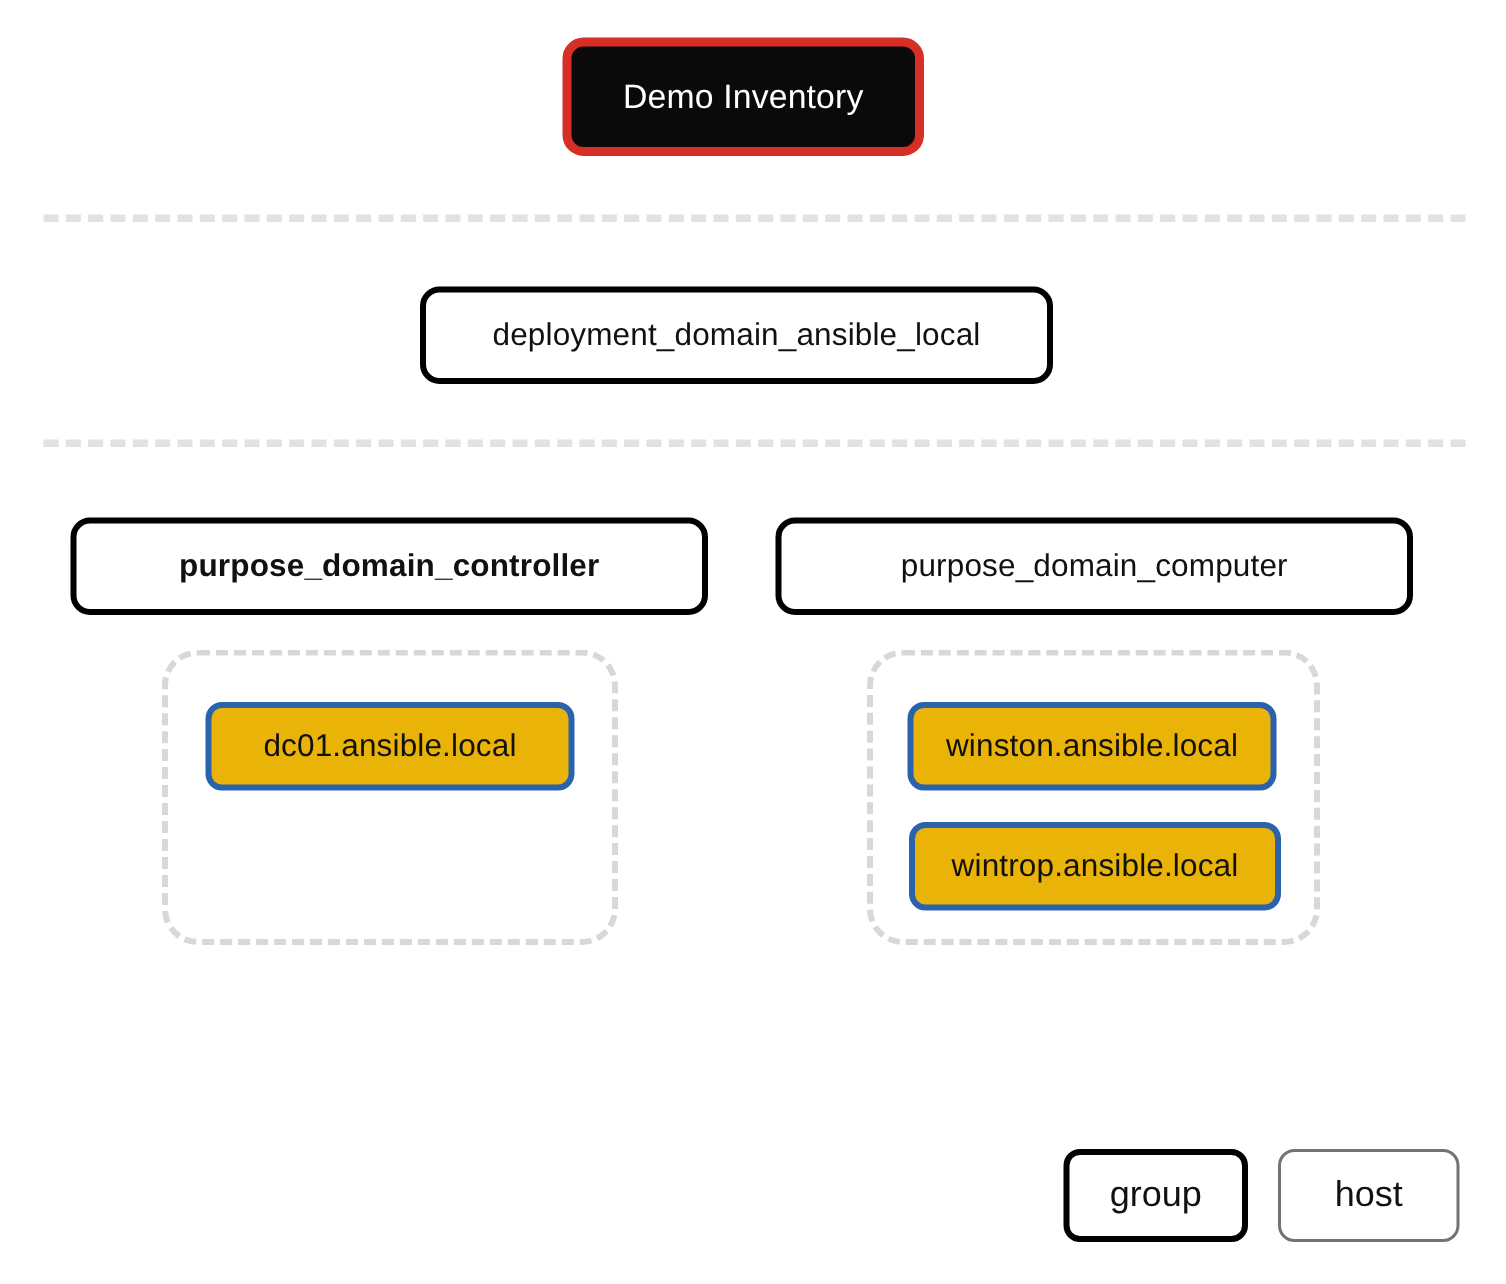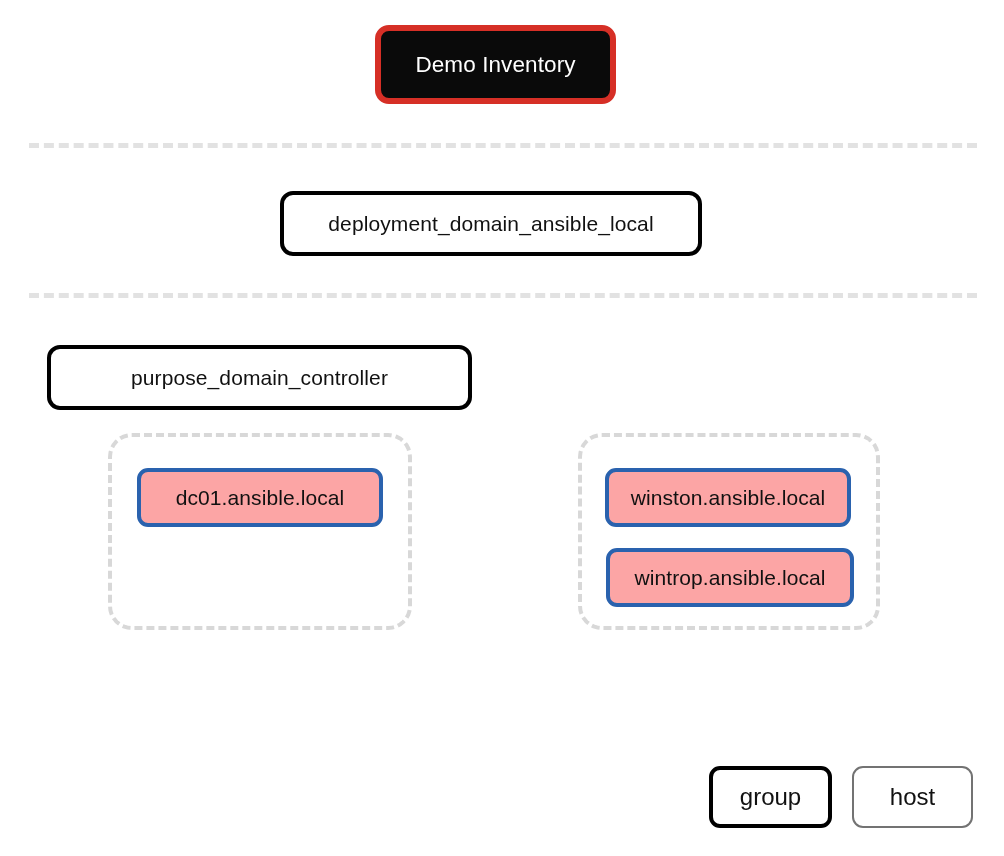--- a/index.html
+++ b/index.html
@@ -71,20 +71,21 @@
     left: 279px;
     top: 191px;
     width: 422px;
     height: 65px;
   }
   .group-controller {
     left: 46px;
     top: 345px;
     width: 425px;
     height: 65px;
+    font-weight: bold;
   }
   .group-computer {
     left: 516px;
     top: 345px;
     width: 425px;
     height: 65px;
   }
 
   
   .host-container {
@@ -104,21 +105,21 @@
     left: 577px;
     top: 433px;
     width: 302px;
     height: 197px;
   }
 
   
   .host-node {
     position: absolute;
     box-sizing: border-box;
-    background: #fca5a5;
+    background: #eab308;
     border: 4px solid #2a62ae;
     border-radius: 11px;
     display: flex;
     align-items: center;
     justify-content: center;
     color: #111111;
     font-size: 21px;
     letter-spacing: 0.1px;
   }
 
@@ -167,20 +168,21 @@
   <div class="inventory-title">Demo Inventory</div>
 
   <div class="level-divider d1"></div>
 
   <div class="group-node group-deployment">deployment_domain_ansible_local</div>
 
   <div class="level-divider d2"></div>
 
   <div class="group-node group-controller">purpose_domain_controller</div>
 
+  <div class="group-node group-computer">purpose_domain_computer</div>
 
   <div class="host-container left"></div>
 
   <div class="host-container right"></div>
 
   <div class="host-node host-dc01">dc01.ansible.local</div>
 
   <div class="host-node host-wintrop">wintrop.ansible.local</div>
 
   <div class="host-node host-winston">winston.ansible.local</div>

